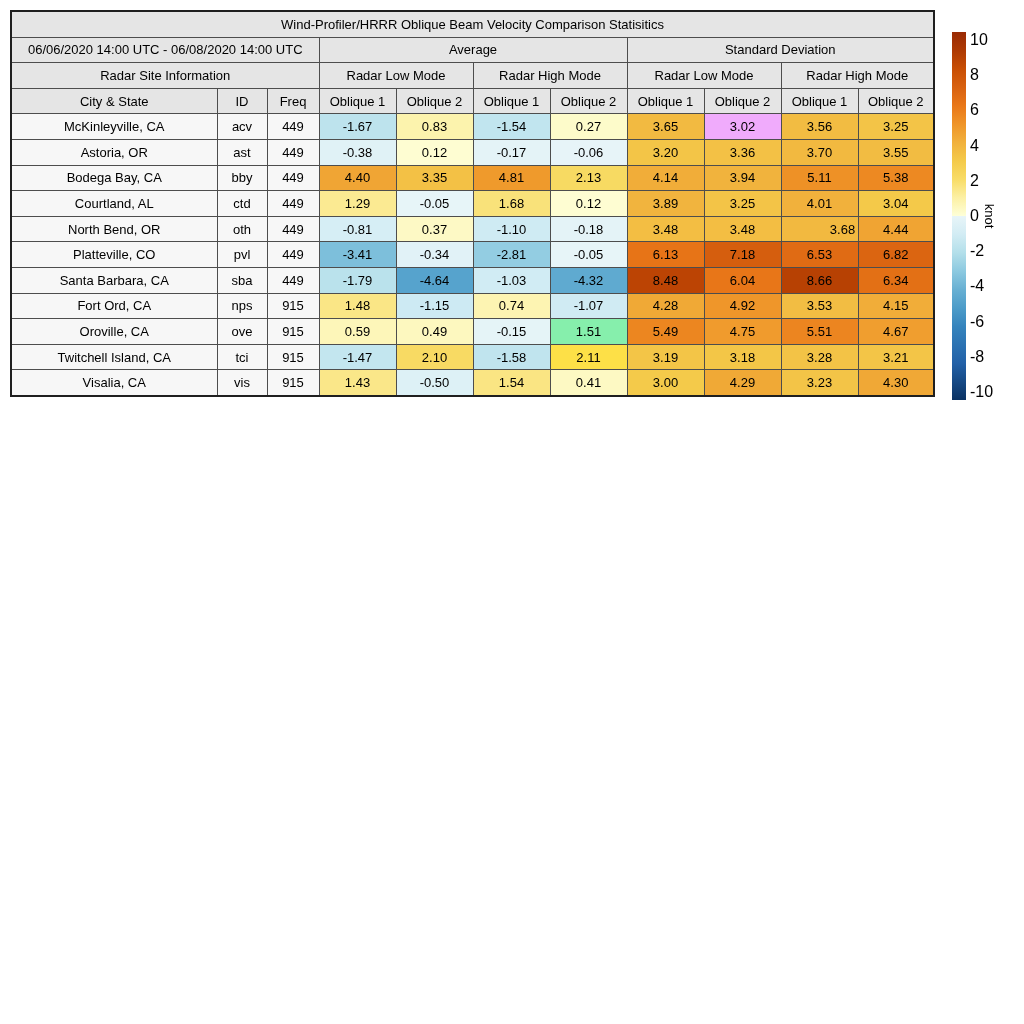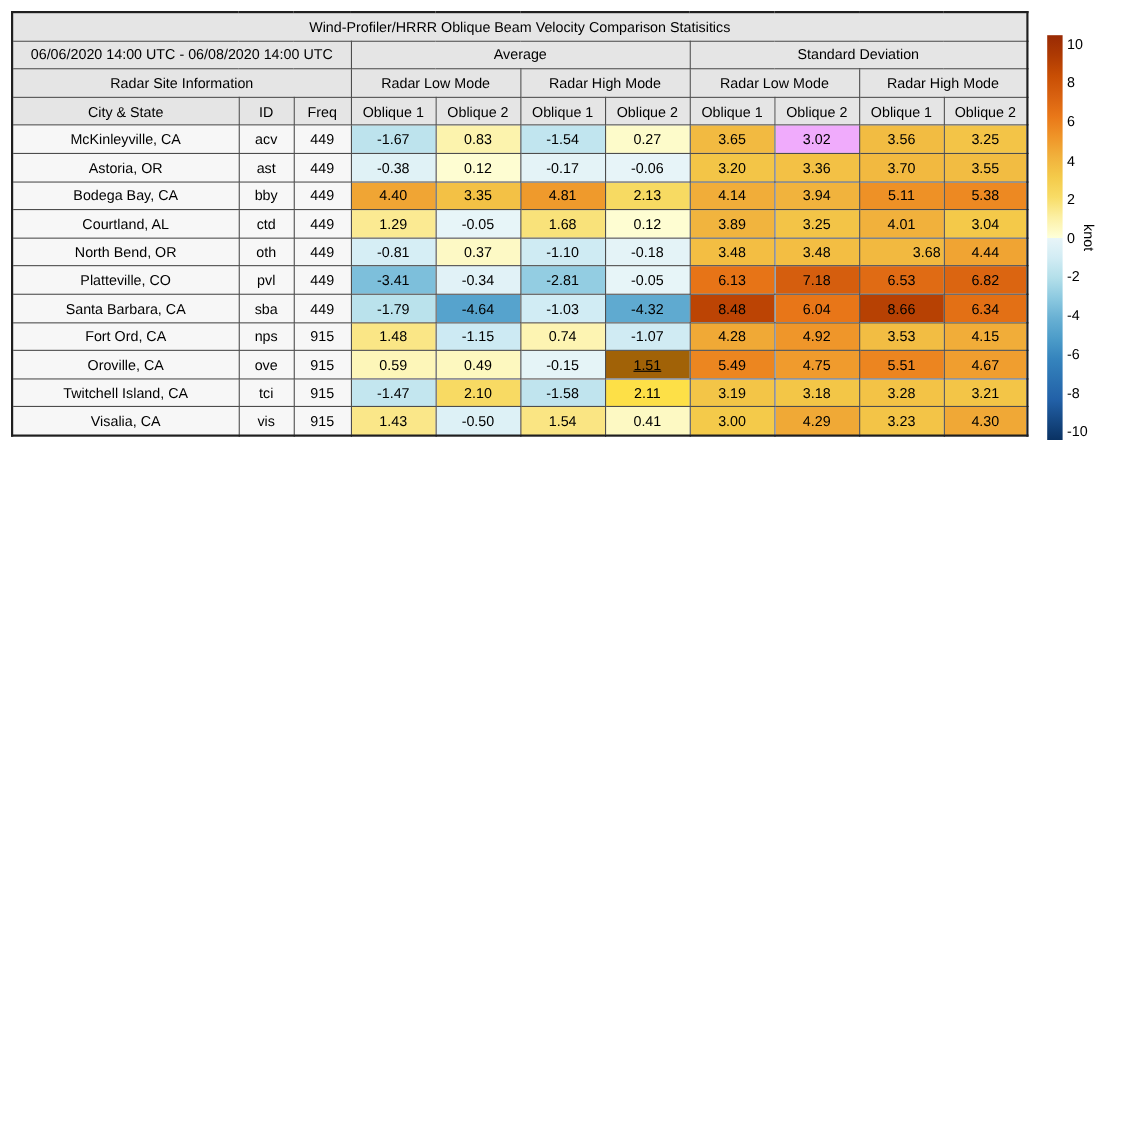--- a/index.html
+++ b/index.html
@@ -45,21 +45,21 @@
     position: absolute;
     left: 952px;
     top: 32px;
     width: 14px;
     height: 368px;
   }
   .cb-tick {
     position: absolute;
     left: 970px;
     transform: translateY(-50%);
-    font-size: 13px;
+    font-size: 16px;
     color: #000;
   }
   .cb-unit {
     position: absolute;
     left: 982px;
     top: 216px;
     transform: translateY(-50%);
     writing-mode: vertical-rl;
     text-orientation: mixed;
     font-size: 13px;
@@ -221,21 +221,21 @@
             <td class="val" style="background: rgb(242, 189, 67);">3.53</td>
             <td class="val" style="background: rgb(241, 173, 57);">4.15</td>
           </tr>
           <tr>
             <td class="lbl">Oroville, CA</td>
             <td class="lbl">ove</td>
             <td class="lbl">915</td>
             <td class="val" style="background: rgb(253, 246, 185);">0.59</td>
             <td class="val" style="background: rgb(253, 248, 191);">0.49</td>
             <td class="val" style="background: rgb(229, 244, 247);">-0.15</td>
-            <td class="val" style="background: #a16207; text-decoration: underline;">1.51</td>
+            <td class="val" style="background: #86efac;">1.51</td>
             <td class="val" style="background: rgb(236, 134, 32);">5.49</td>
             <td class="val" style="background: rgb(240, 155, 45);">4.75</td>
             <td class="val" style="background: rgb(236, 133, 32);">5.51</td>
             <td class="val" style="background: rgb(240, 158, 47);">4.67</td>
           </tr>
           <tr>
             <td class="lbl">Twitchell Island, CA</td>
             <td class="lbl">tci</td>
             <td class="lbl">915</td>
             <td class="val" style="background: rgb(195, 230, 239);">-1.47</td>

